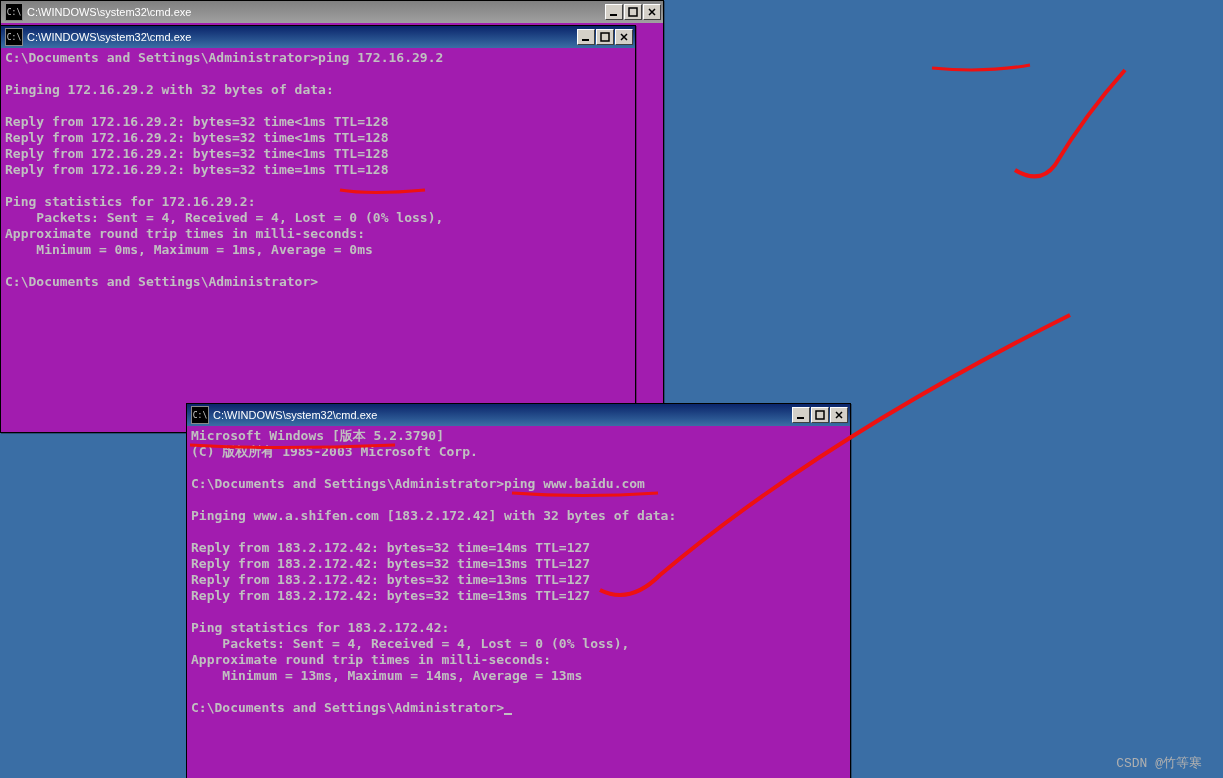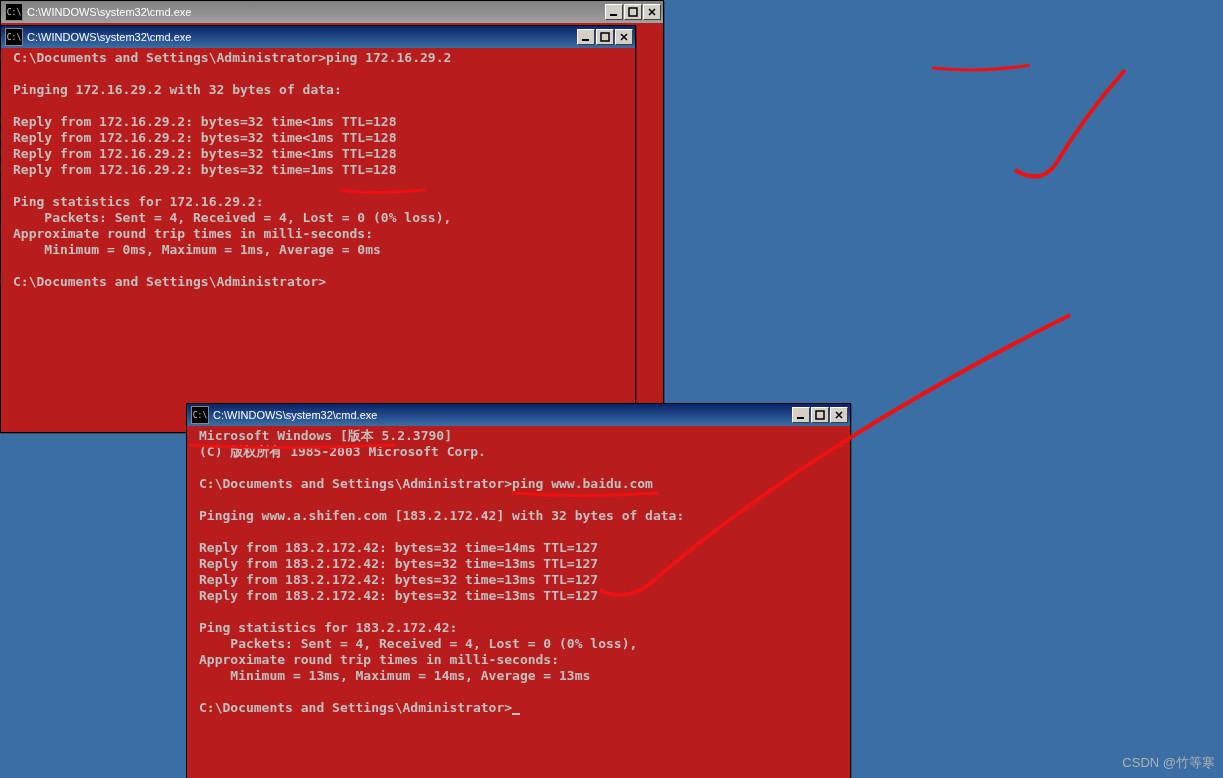--- a/index.html
+++ b/index.html
@@ -4,22 +4,22 @@
 <style>
   html,body{margin:0;padding:0;width:1223px;height:778px;background:#3a6ea5;font-family:"Lucida Console","Consolas",monospace;overflow:hidden}
   .cmd-window{position:absolute;background:#d4d0c8;border:1px solid #000;box-shadow:1px 1px 0 rgba(0,0,0,.3)}
   .titlebar{height:22px;background:linear-gradient(to bottom,#0a246a,#3a6ea5);display:flex;align-items:center;padding:0 2px 0 4px;color:#fff;font-family:"Tahoma",sans-serif;font-size:11px}
   .titlebar-inactive{background:linear-gradient(to bottom,#808080,#a0a0a0)}
   .cmd-icon{width:16px;height:16px;background:#000;border:1px solid #888;margin-right:4px;display:flex;align-items:center;justify-content:center;color:#ccc;font-size:8px;font-family:monospace}
   .title-text{flex:1;white-space:nowrap;overflow:hidden}
   .win-controls{display:flex;gap:1px}
   .win-btn{width:16px;height:14px;background:#d4d0c8;border:1px solid;border-color:#fff #404040 #404040 #fff;display:flex;align-items:center;justify-content:center;cursor:pointer}
   .win-btn svg{width:10px;height:10px}
-  .terminal{background:#b91c1c;color:#c0c0c0;font-size:13px;line-height:16px;padding:2px 12px;white-space:pre;overflow:hidden;font-weight:bold}
-  .watermark{position:absolute;right:8px;bottom:6px;color:#b0b0b0;font-family:Liberation Sans, sans-serif;font-size:13px}
+  .terminal{background:#a21caf;color:#c0c0c0;font-size:13px;line-height:16px;padding:2px 4px;white-space:pre;overflow:hidden;font-weight:bold}
+  .watermark{position:absolute;right:21px;bottom:6px;color:#b0b0b0;font-family:Liberation Mono, monospace;font-size:13px}
   .red-mark{position:absolute;pointer-events:none}
   .cursor{display:inline-block;width:8px;height:2px;background:#c0c0c0;vertical-align:bottom;margin-bottom:1px}
 </style>
 </head>
 <body>
 
 <div class="cmd-window" style="left:0;top:0;width:662px;">
   <div class="titlebar titlebar-inactive">
     <div class="cmd-icon">
         <span>C:\</span>

